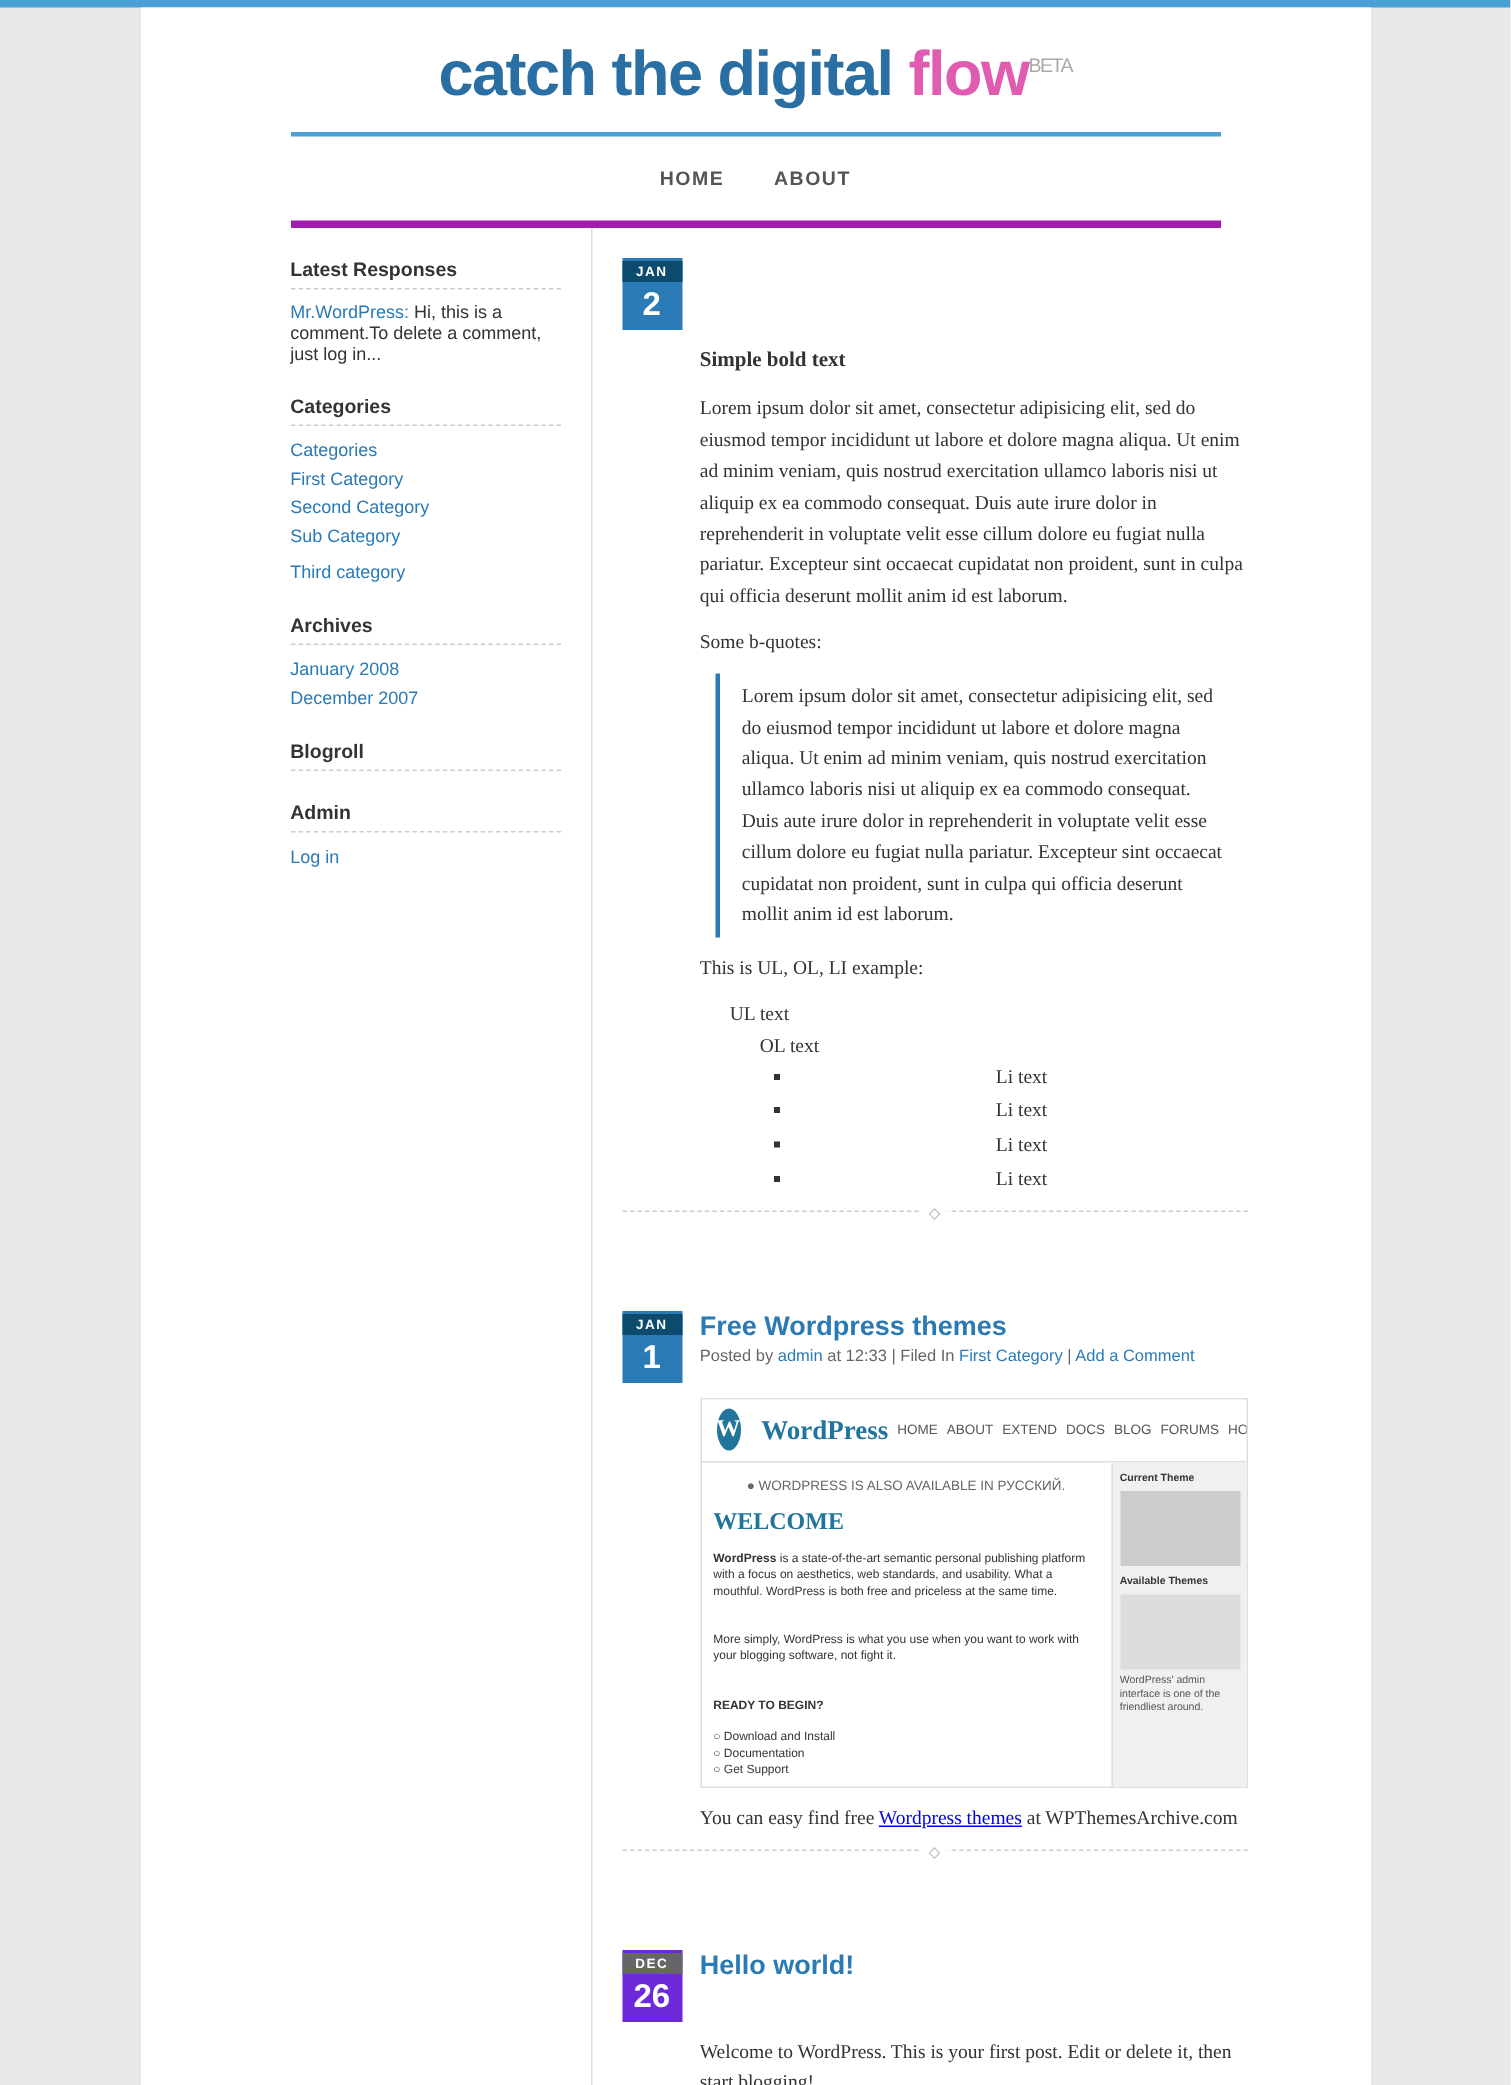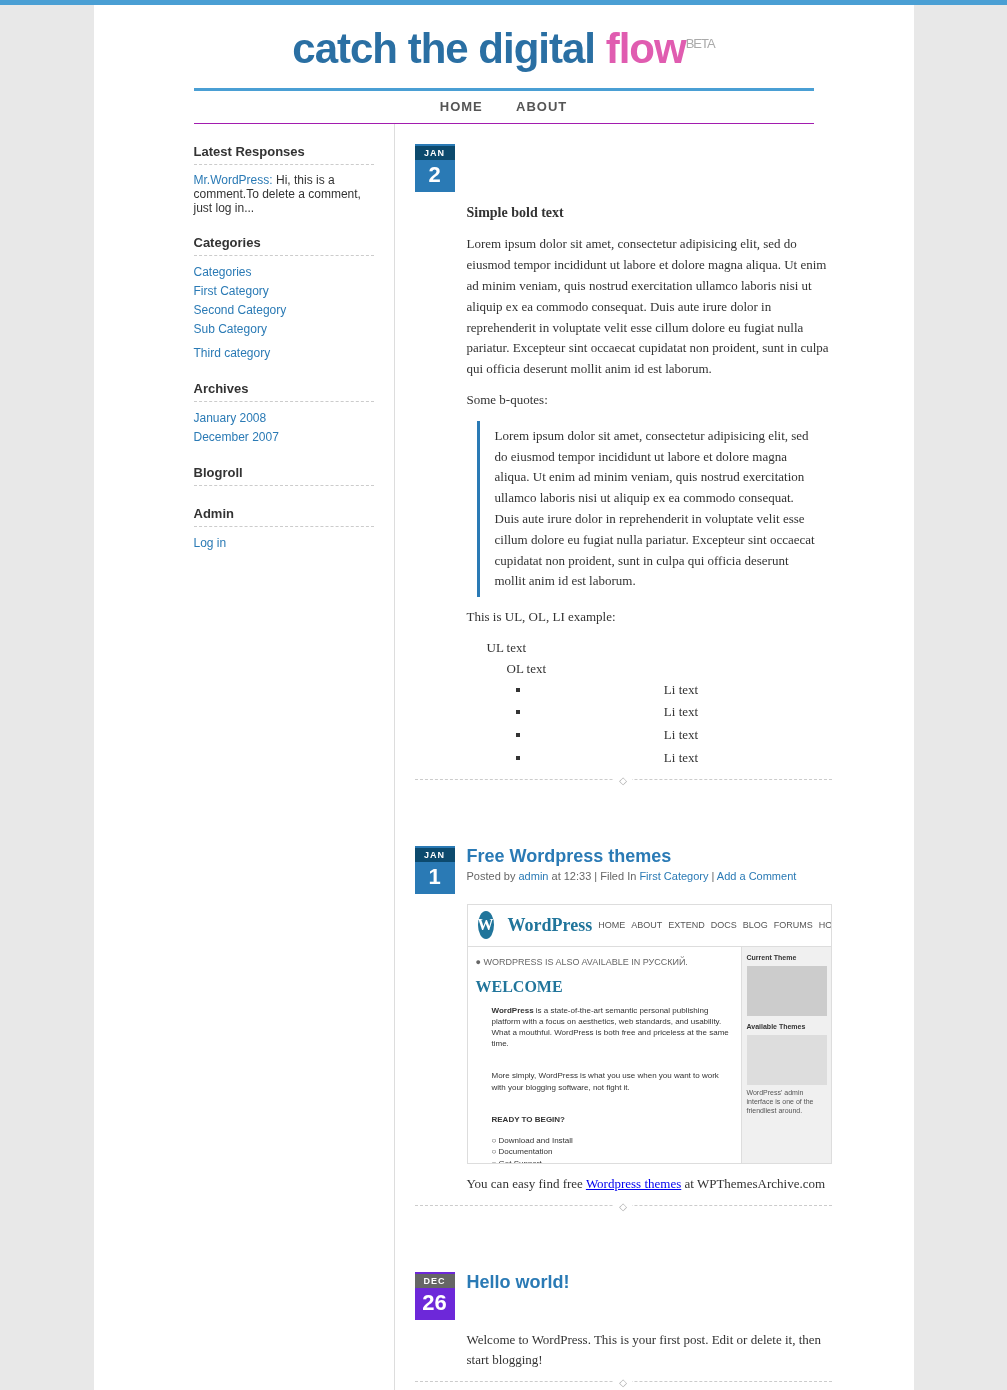--- a/index.html
+++ b/index.html
@@ -33,22 +33,22 @@
     }
     #site-title .beta {
       font-size: 13px;
       color: #aaa;
       vertical-align: super;
       font-weight: normal;
     }
     
     #nav {
       text-align: center;
-      padding: 8px 0;
-      border-bottom: 1px solid #a21caf;
+      padding: 20px 0;
+      border-bottom: 5px solid #a21caf;
       margin: 0 100px;
     }
     #nav a {
       color: #555;
       text-decoration: none;
       margin: 0 15px;
       font-family: Arial, sans-serif;
       font-size: 13px;
       font-weight: bold;
       letter-spacing: 1px;
@@ -365,23 +365,23 @@
                   <span>EXTEND</span>
                   <span>DOCS</span>
                   <span>BLOG</span>
                   <span>FORUMS</span>
                   <span>HOSTING</span>
 
                 </div>
               </div>
               <div style="display:flex;flex:1;">
                 <div style="flex:1;padding:8px;">
-                  <div style="font-size:9px;font-family:Arial,sans-serif;color:#666;margin-bottom:5px;">● WORDPRESS IS ALSO AVAILABLE IN РУССКИЙ.</div>
+                  <div style="font-size:9px;font-family:Arial,sans-serif;color:#666;margin-bottom:5px;text-align:center;">● WORDPRESS IS ALSO AVAILABLE IN РУССКИЙ.</div>
                   <div style="font-size:16px;font-weight:bold;color:#21759b;font-family:Georgia,serif;margin-bottom:5px;">WELCOME</div>
-                  <div style="font-size:8px;font-family:Arial,sans-serif;color:#333;line-height:1.4;margin-left:16px;">
+                  <div style="font-size:8px;font-family:Arial,sans-serif;color:#333;line-height:1.4;">
                     <p><strong>WordPress</strong> is a state-of-the-art semantic personal publishing platform with a focus on aesthetics, web standards, and usability. What a mouthful. WordPress is both free and priceless at the same time.</p>
                     <br>
                     <p>More simply, WordPress is what you use when you want to work with your blogging software, not fight it.</p>
                     <br>
                     <p><strong>READY TO BEGIN?</strong></p>
                     <p>○ Download and Install<br>○ Documentation<br>○ Get Support</p>
                   </div>
                 </div>
                 <div style="width:90px;background:#f0f0f0;border-left:1px solid #ddd;padding:5px;">
                   <div style="font-size:7px;font-family:Arial,sans-serif;font-weight:bold;color:#333;margin-bottom:3px;">Current Theme</div>

